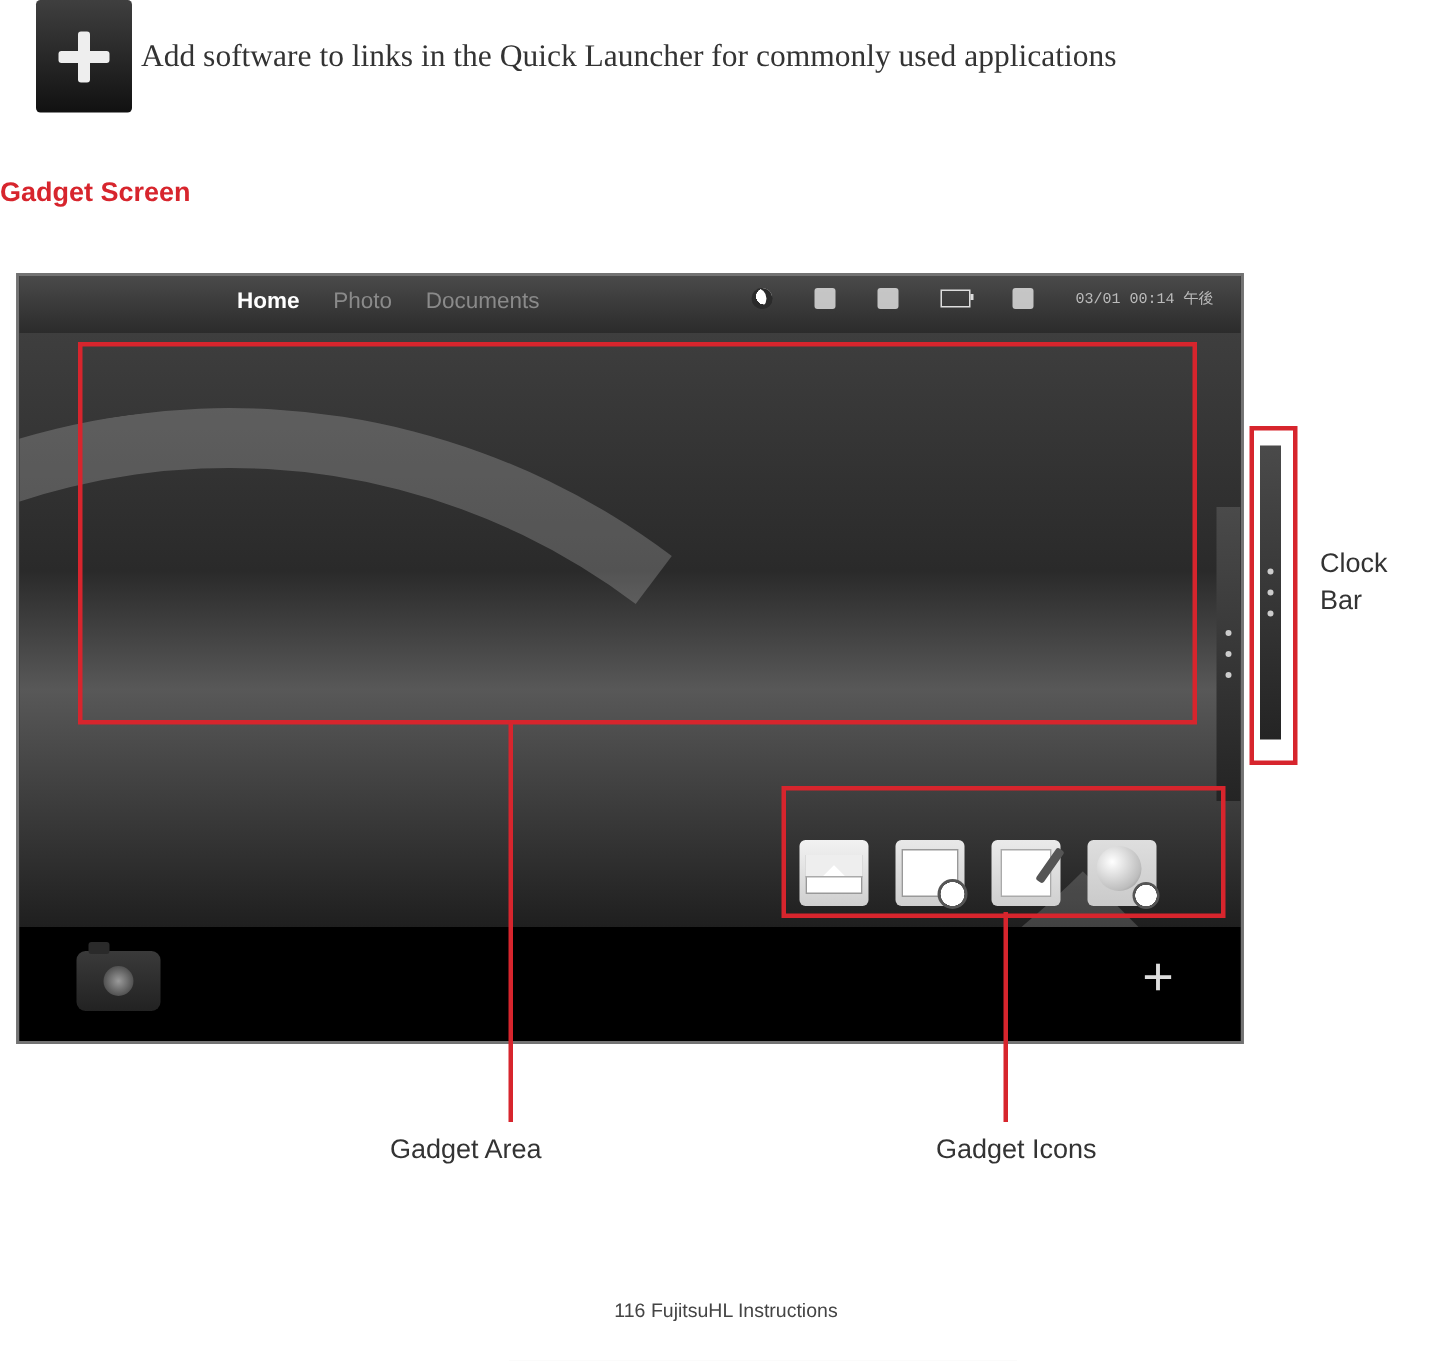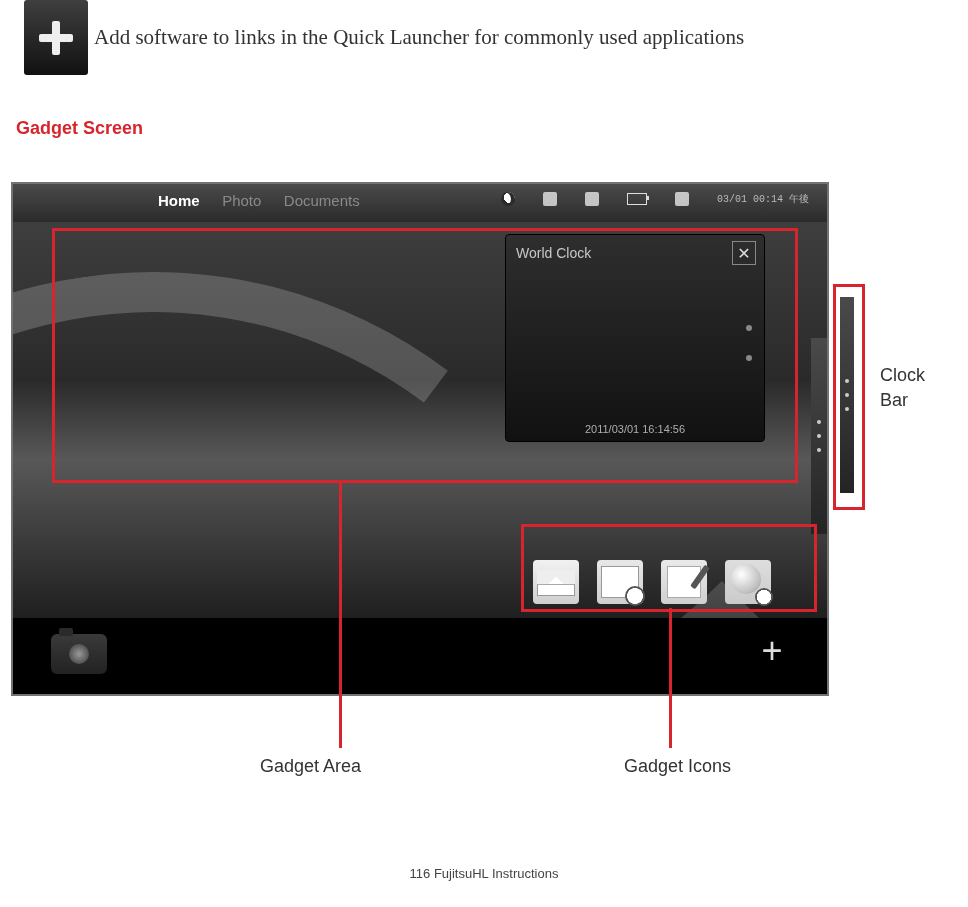--- a/index.html
+++ b/index.html
@@ -52,21 +52,20 @@
 
   
   .section-heading {
     position:absolute;
     left:0;
     top: 118px;
     font-family: Arial, Helvetica, sans-serif;
     font-size: 18px;
     font-weight: bold;
     color:#D7252D;
-    padding-left:16px;
   }
   .section-body {
     position:absolute;
     left:0;
     top: 146px;
     font-size:21px;
     color:#333;
     width: 940px;
   }
 
@@ -317,29 +316,20 @@
           <span class="status-ico s-batt"></span>
           <span class="status-ico s-generic"></span>
           <span class="status-text">03/01 00:14 午後</span>
         </div>
       </div>
 
       <div class="main-area">
         <div class="swirl1"></div>
         <div class="swirl2"></div>
 
-        <div class="clock-gadget">
-          <div class="clock-hd">
-            <span>World Clock</span>
-            <span class="close-x">✕</span>
-          </div>
-          <span class="clock-dot" style="top:90px"></span>
-          <span class="clock-dot" style="top:120px"></span>
-          <div class="clock-ts">2011/03/01 16:14:56</div>
-        </div>
 
         <div class="gadget-icons">
           <div class="gi gi-mail"></div>
           <div class="gi gi-cal"></div>
           <div class="gi gi-note"></div>
           <div class="gi gi-globe"></div>
         </div>
 
         <div class="handle-bar">
           <span class="dot" style="top:82px"></span>

